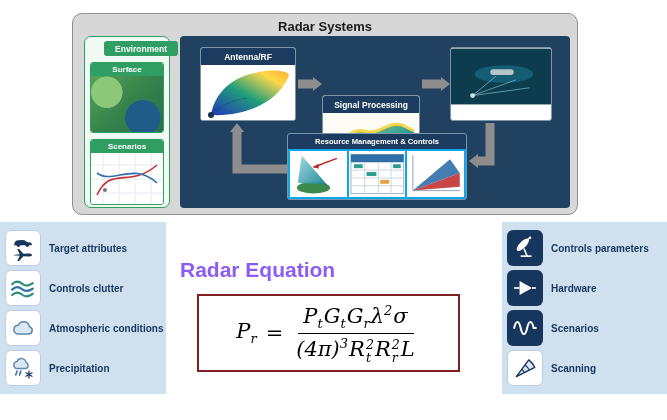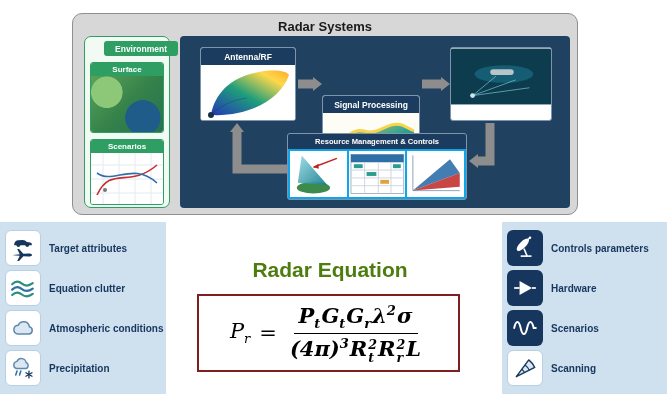--- a/index.html
+++ b/index.html
@@ -65,31 +65,31 @@
   #right-panel{left:502px;width:165px;}
   .panel-item{display:flex;align-items:center;gap:8px;}
   .icon-tile{width:36px;height:36px;border-radius:6px;flex:0 0 36px;
     display:flex;align-items:center;justify-content:center;}
   .icon-tile.light{background:#fff;border:1px solid #b9cfe3;}
   .icon-tile.dark{background:var(--text-navy);}
   .icon-stack{display:flex;flex-direction:column;align-items:center;gap:1px;}
   .panel-label{font-size:10px;font-weight:bold;color:var(--text-navy);white-space:nowrap;}
 
   
-  .eq-title{position:absolute;left:180px;top:258px;width:300px;text-align:center;
-    font-size:21px;font-weight:bold;color:#4d7c0f;}
+  .eq-title{position:absolute;left:180px;top:258px;width:300px;text-align:left;
+    font-size:21px;font-weight:bold;color:#8b5cf6;}
   .eq-box{position:absolute;left:197px;top:294px;width:263px;height:78px;
     border:2.5px solid var(--dark-red);background:#fff;
     display:flex;align-items:center;justify-content:center;}
   .eq{font-family:"DejaVu Serif",serif;font-style:italic;font-size:21px;color:#000;
     display:flex;align-items:center;gap:8px;}
   .frac{display:inline-flex;flex-direction:column;align-items:center;}
   .frac .num{border-bottom:1.6px solid #000;padding:0 5px 2px 5px;}
   .frac .den{padding:2px 5px 0 5px;}
-  .frac .num,.frac .den{display:flex;align-items:baseline;font-weight:bold;}
+  .frac .num,.frac .den{display:flex;align-items:baseline;}
   .tok{margin-right:1px;white-space:nowrap;}
   .tok sub,.tok sup{font-size:62%;}
   .supsub{display:inline-flex;flex-direction:column;align-items:flex-start;
     font-size:60%;line-height:1.05;vertical-align:middle;margin-left:1px;
     transform:translateY(1px);}
 </style>
 </head>
 <body>
 
 <div id="stage">
@@ -248,21 +248,21 @@
     </div>
 
     <div class="panel-item">
       <div class="icon-tile light">
         <svg viewBox="0 0 24 24" width="26" height="26">
           <path d="M2 8.5 C5 5.5 8 5.5 11 8 C14 10.5 17 10.5 21 7.5" stroke="#2a8f7f" stroke-width="2" fill="none" stroke-linecap="round"></path>
           <path d="M2 13.5 C5 10.5 8 10.5 11 13 C14 15.5 17 15.5 21 12.5" stroke="#2f6fa8" stroke-width="2" fill="none" stroke-linecap="round"></path>
           <path d="M2 18.5 C5 15.5 8 15.5 11 18 C14 20.5 17 20.5 21 17.5" stroke="#2a8f7f" stroke-width="2" fill="none" stroke-linecap="round"></path>
         </svg>
       </div>
-      <div class="panel-label">Equation clutter</div>
+      <div class="panel-label">Controls clutter</div>
     </div>
 
     <div class="panel-item">
       <div class="icon-tile light">
         <svg viewBox="0 0 24 24" width="26" height="26">
           <path d="M6.8 17.5 A4.1 4.1 0 0 1 7.6 9.4 A5.4 5.4 0 0 1 17.9 10.8 A3.4 3.4 0 0 1 17.3 17.5 Z" fill="#dbe8f4" stroke="#5f88ad" stroke-width="1.4"></path>
         </svg>
       </div>
       <div class="panel-label">Atmospheric conditions</div>
     </div>

